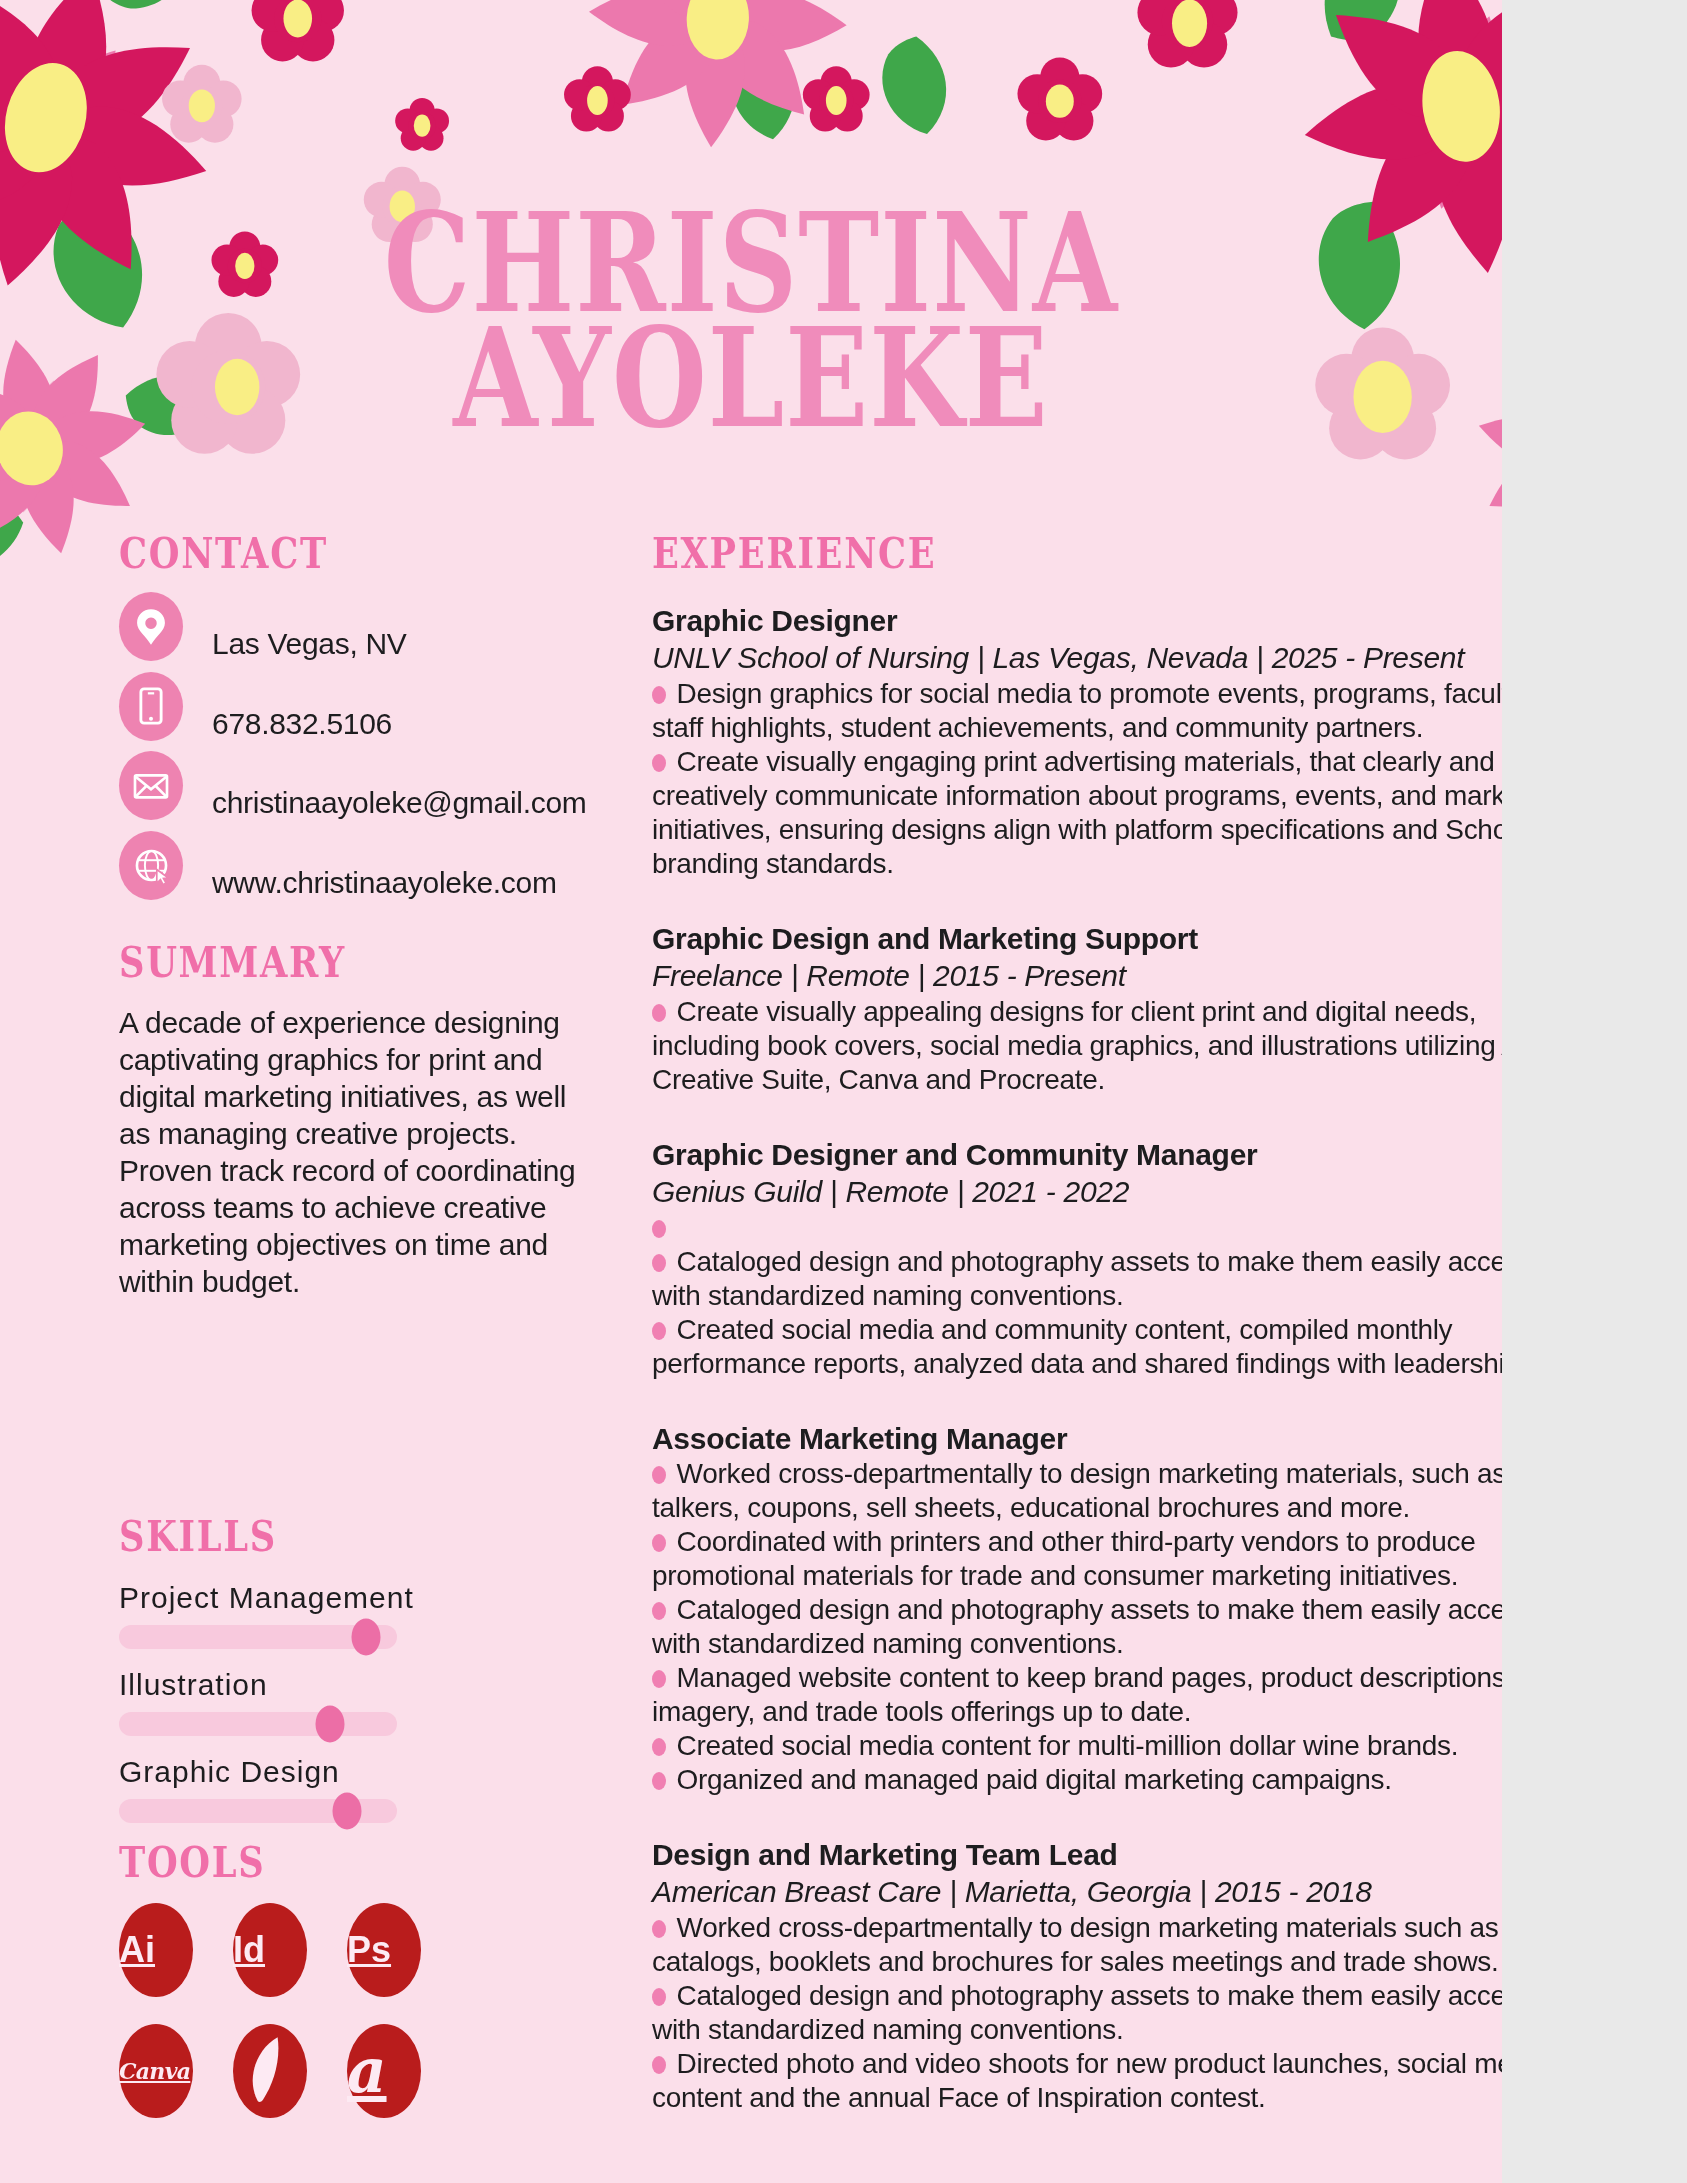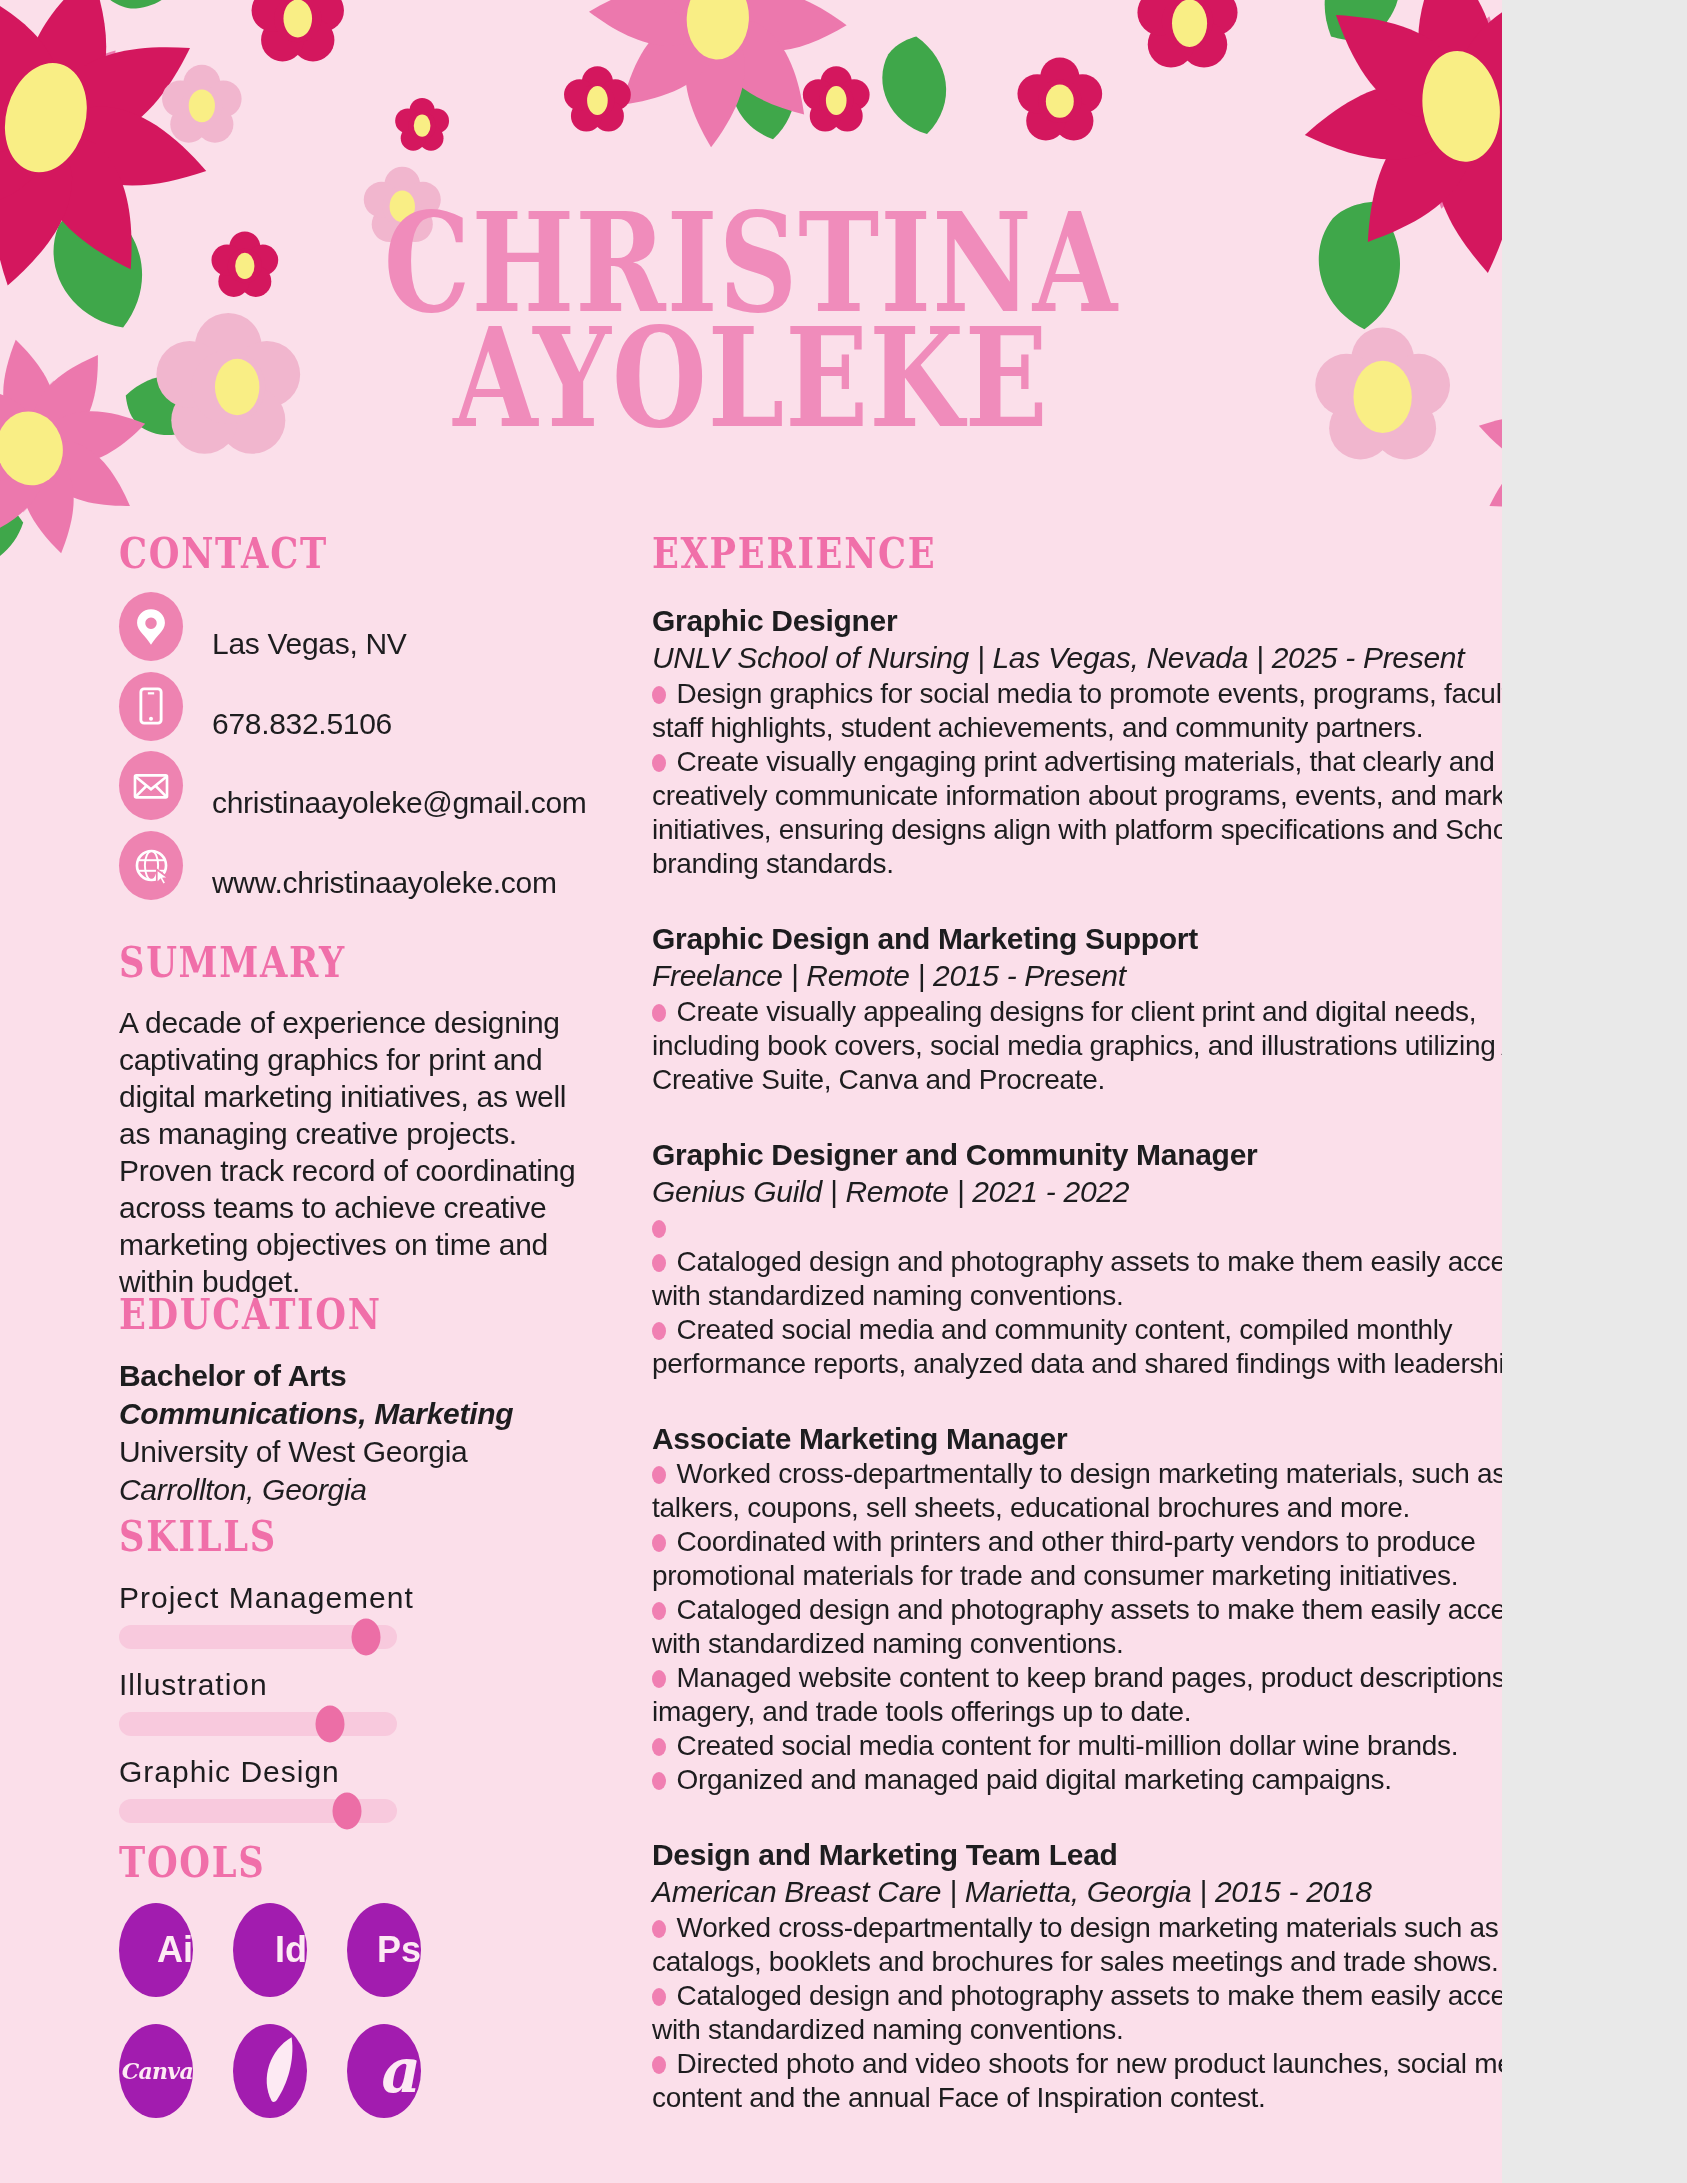--- a/index.html
+++ b/index.html
@@ -55,22 +55,22 @@
   .edu .i{font-style:italic;}
 
   .skill-row{margin-top:18.5px;}
   .skill-row:first-of-type{margin-top:22.5px;}
   .skill-label{font-size:30px;letter-spacing:1px;}
   .skill-track{position:relative;margin-top:10.6px;width:278px;height:24px;border-radius:12px;background:#f8c9dd;}
   .skill-knob{position:absolute;top:50%;width:29px;height:37px;border-radius:50%;
     background:#ec6ea6;transform:translate(-50%,-50%);}
 
   .tools-grid{margin-top:18.5px;display:grid;grid-template-columns:repeat(3,114px);row-gap:27px;}
-  .tool-badge{width:74px;height:94px;border-radius:50%;background:#a21caf;
-    display:flex;align-items:center;justify-content:flex-end;color:#fdeaf3;}
+  .tool-badge{width:74px;height:94px;border-radius:50%;background:#b91c1c;
+    display:flex;align-items:center;justify-content:flex-start;color:#fdeaf3;text-decoration:underline;}
   .tool-glyph{font-family:"Liberation Sans",sans-serif;font-weight:700;font-size:36px;}
   .tool-glyph.canva{font-family:"DejaVu Serif","Liberation Serif",serif;font-style:italic;font-size:22px;font-weight:700;letter-spacing:-0.7px;}
   .tool-glyph.script-a{font-family:"DejaVu Serif","Liberation Serif",serif;font-style:italic;font-size:61px;font-weight:700;line-height:1;}
 
   
   .right-col{position:absolute;left:652px;top:533px;width:936px;}
   .jobs{margin-top:9.3px;}
   .job{margin-top:40px;}
   .job:first-child{margin-top:28px;}
   .job-title{margin:0;font-size:30px;line-height:36px;font-weight:700;letter-spacing:-0.3px;}
@@ -269,29 +269,20 @@
         </div>
 
       </div>
     </div>
 
     <div class="sec sec-summary">
       <h2 class="section-h">SUMMARY</h2>
       <p class="summary-text">A decade of experience designing captivating graphics for print and digital marketing initiatives, as well as managing creative projects. Proven track record of coordinating across teams to achieve creative marketing objectives on time and within budget.</p>
     </div>
 
-    <div class="sec sec-education">
-      <h2 class="section-h">EDUCATION</h2>
-      <div class="edu">
-        <div class="b">Bachelor of Arts</div>
-        <div class="bi">Communications, Marketing</div>
-        <div>University of West Georgia</div>
-        <div class="i">Carrollton, Georgia</div>
-      </div>
-    </div>
 
     <div class="sec sec-skills">
       <h2 class="section-h">SKILLS</h2>
 
       <div class="skill-row">
         <div class="skill-label">Project Management</div>
         <div class="skill-track">
           <span class="skill-knob" style="left: 89%;"></span>
         </div>
       </div>

